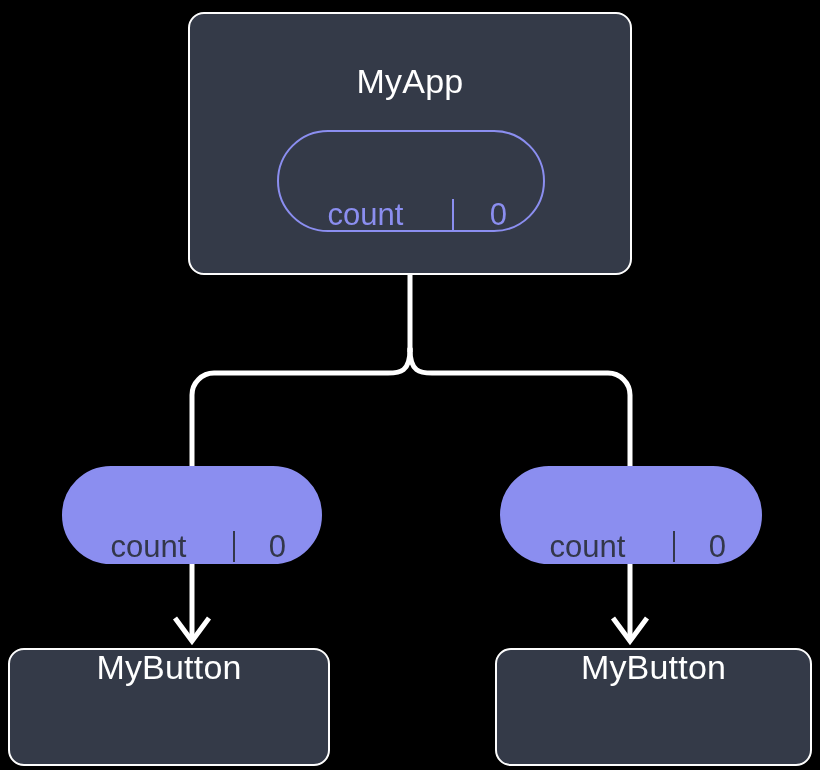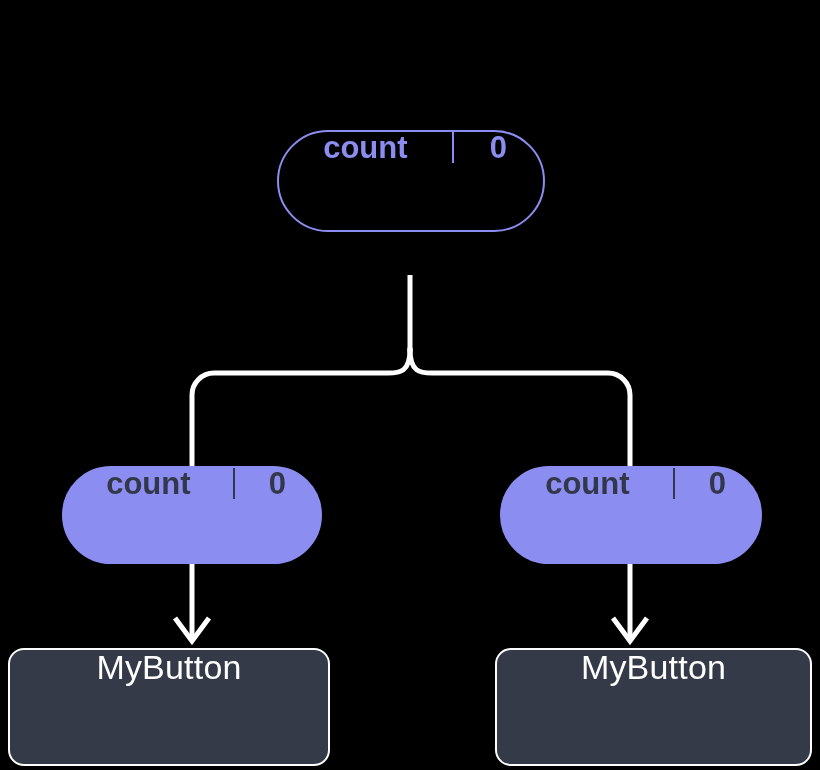--- a/index.html
+++ b/index.html
@@ -63,25 +63,24 @@
     height: 118px;
   }
   #leaf-node-left  { left: 8px;   top: 648px; width: 322px; }
   #leaf-node-right { left: 495px; top: 648px; width: 317px; }
 
   
   .pill {
     position: absolute;
     box-sizing: border-box;
     display: flex;
-    align-items: flex-start;
+    align-items: flex-end;
     border-radius: 999px;
     z-index: 4;
     overflow: hidden;
-    font-weight: bold;
   }
   .pill-key, .pill-val {
     display: flex;
     align-items: center;
     justify-content: center;
     font-size: 31px;
     line-height: 1;
     white-space: nowrap;
   }
 
@@ -130,20 +129,23 @@
     <path d="M 410 349 C 410 372 420 373 432 373 L 608 373
              A 22 22 0 0 1 630 395 L 630 470" fill="none" stroke="#ffffff" stroke-width="5" stroke-linecap="round" stroke-linejoin="round"></path>
 
     <path d="M 192 560 L 192 640" fill="none" stroke="#ffffff" stroke-width="5" stroke-linecap="butt"></path>
     <path d="M 175 618 L 192 641 L 209 618" fill="none" stroke="#ffffff" stroke-width="5" stroke-linecap="butt" stroke-linejoin="miter"></path>
 
     <path d="M 630 560 L 630 640" fill="none" stroke="#ffffff" stroke-width="5" stroke-linecap="butt"></path>
     <path d="M 613 618 L 630 641 L 647 618" fill="none" stroke="#ffffff" stroke-width="5" stroke-linecap="butt" stroke-linejoin="miter"></path>
   </svg>
 
+  <div id="root-node" class="node-box">
+    <div class="node-title">MyApp</div>
+  </div>
 
   <div id="root-state" class="pill pill-outline">
     <div class="pill-key">count</div>
     <div class="pill-val">0</div>
   </div>
 
   <div id="state-left" class="pill pill-filled">
     <div class="pill-key">count</div>
     <div class="pill-val">0</div>
   </div>

